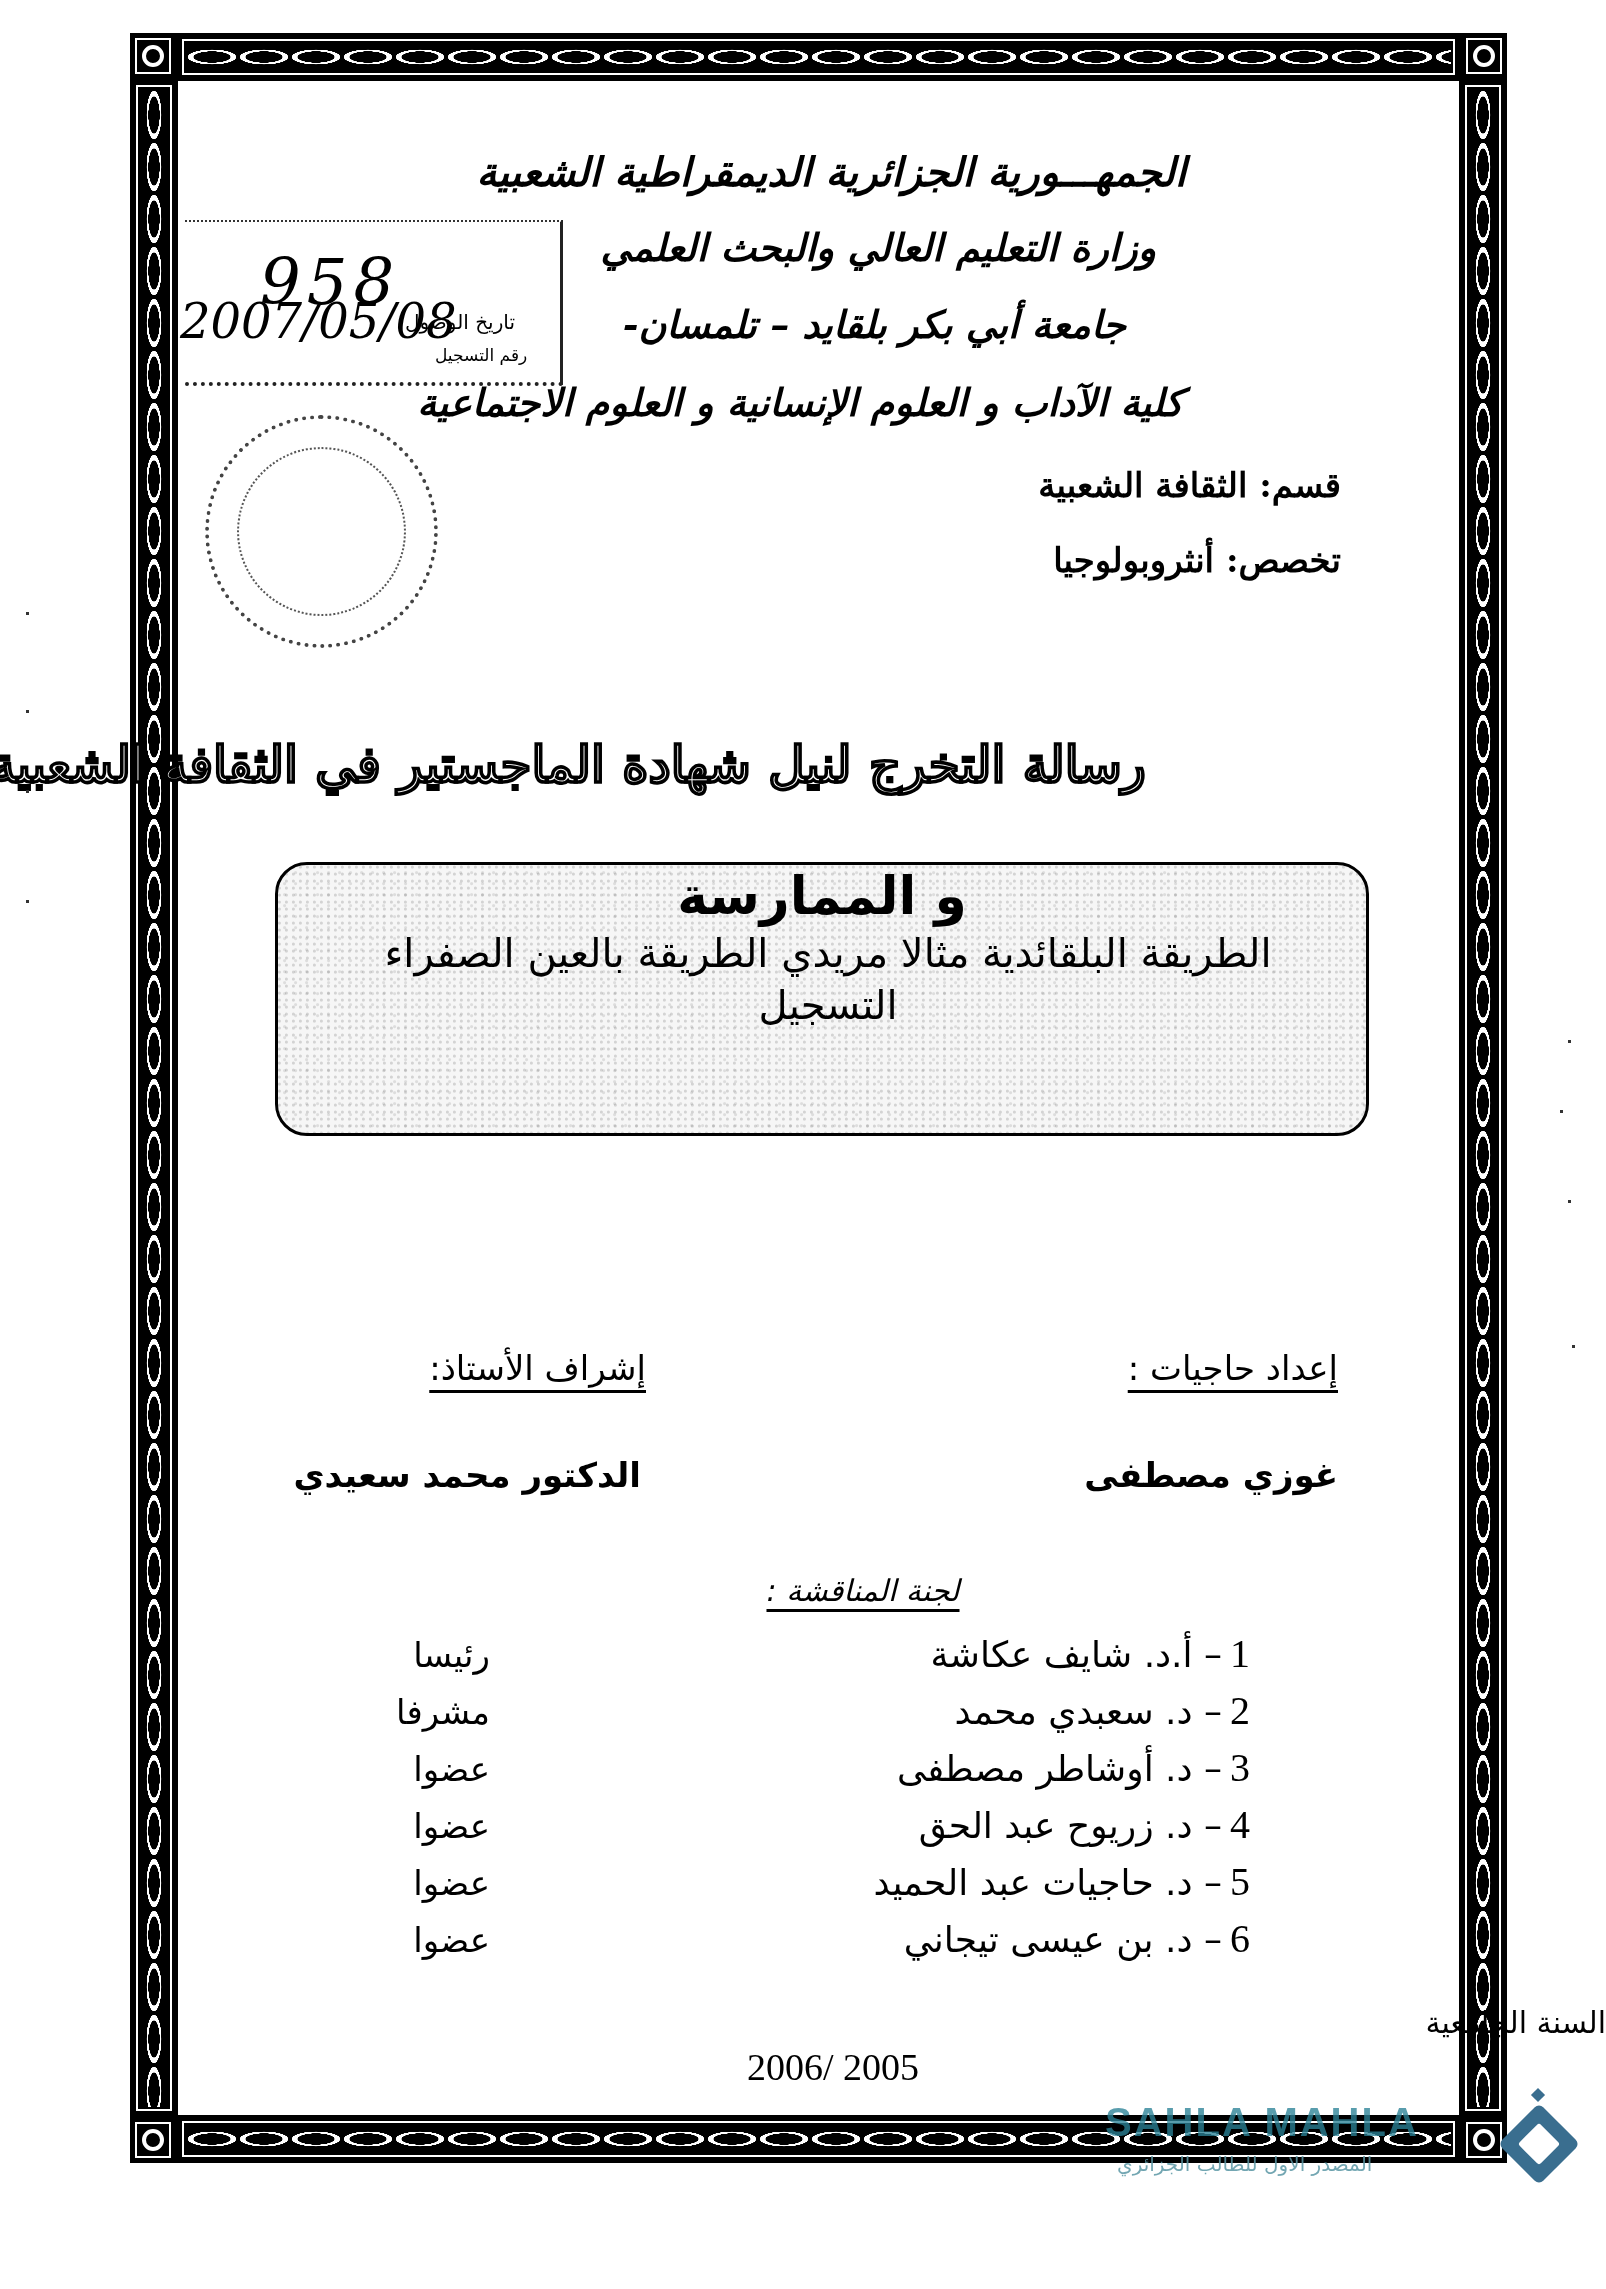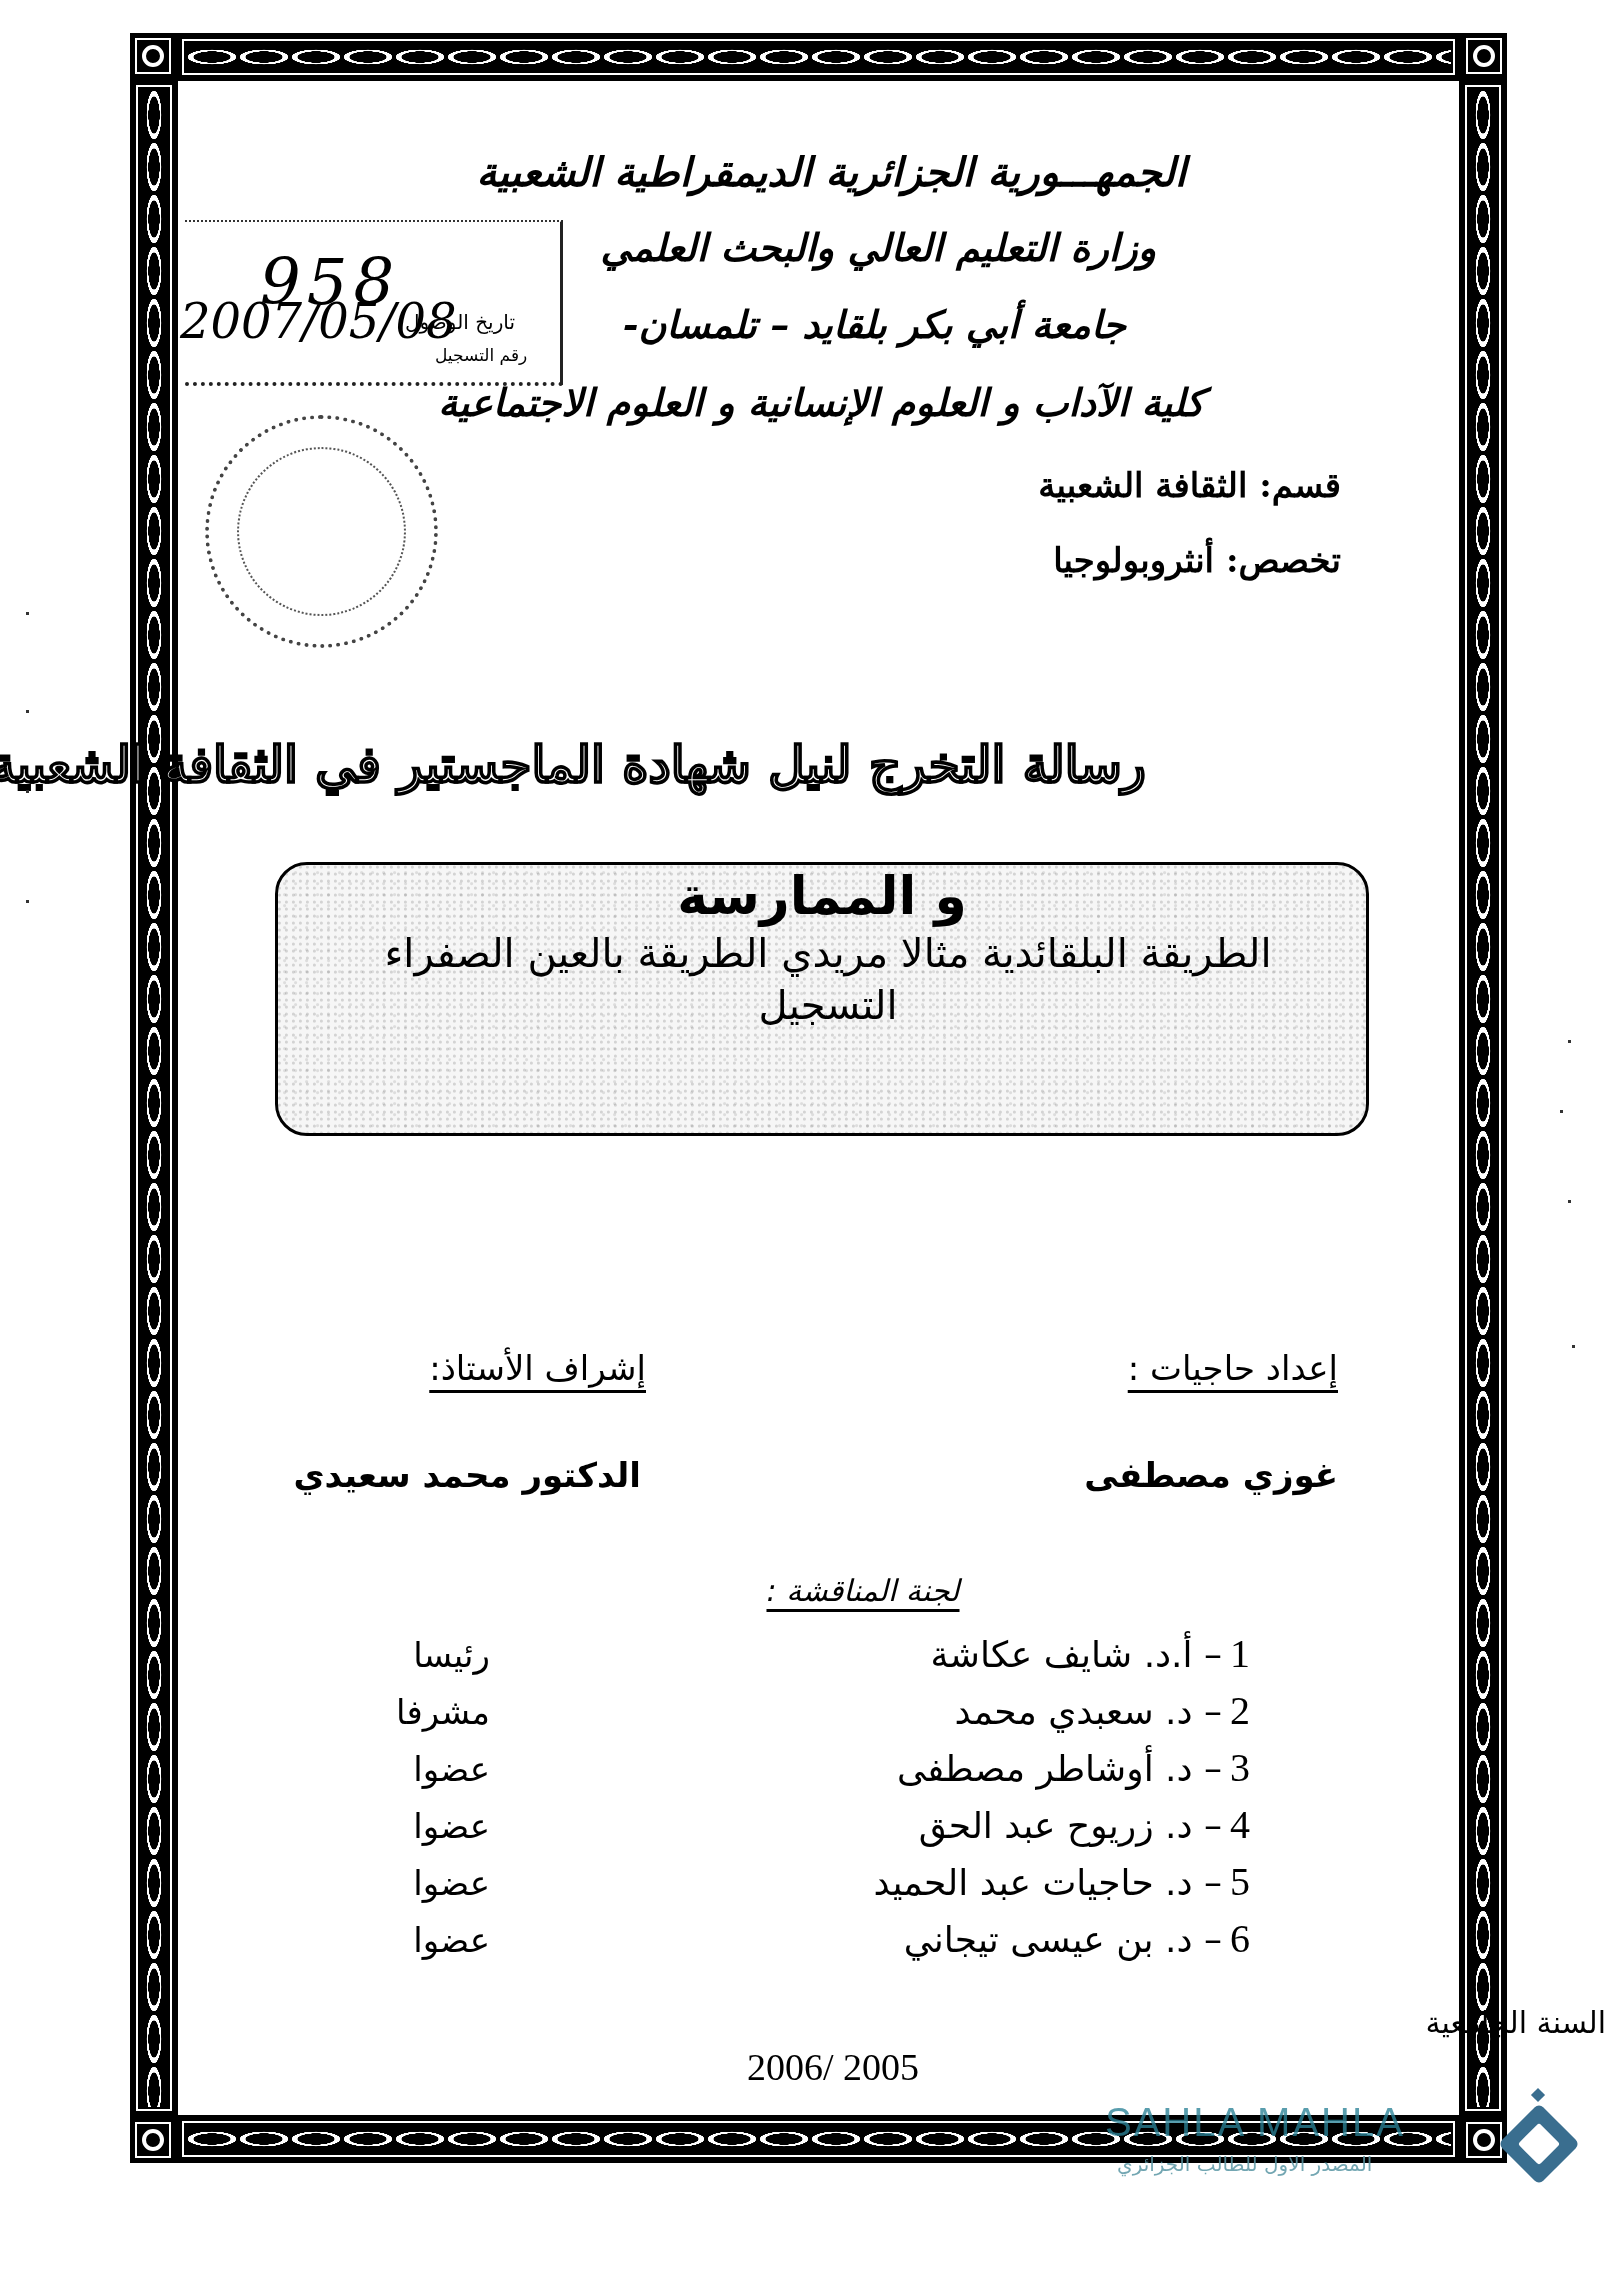--- a/index.html
+++ b/index.html
@@ -30,21 +30,21 @@
                    border: 4px solid #fff; border-radius: 50%; }
   .corner.tl { left: 0; top: 0; } .corner.tr { right: 0; top: 0; }
   .corner.bl { left: 0; bottom: 0; } .corner.br { right: 0; bottom: 0; }
 
   
   .rtl { direction: rtl; unicode-bidi: embed; }
   .hdr { position: absolute; font-family: "DejaVu Serif", serif; font-weight: bold; font-style: italic; white-space: nowrap; }
   .hdr-1 { right: 420px; top: 148px; font-size: 40px; }
   .hdr-2 { right: 450px; top: 225px; font-size: 38px; }
   .hdr-3 { right: 480px; top: 302px; font-size: 38px; }
-  .hdr-4 { right: 402px; top: 380px; font-size: 38px; }
+  .hdr-4 { right: 423px; top: 380px; font-size: 38px; }
   .hdr-5 { right: 265px; top: 465px; font-size: 34px; font-style: normal; }
   .hdr-6 { right: 265px; top: 540px; font-size: 34px; font-style: normal; }
 
   
   .stamp { position: absolute; left: 175px; top: 205px; width: 360px; height: 440px; }
   .stamp-box { position: absolute; left: 10px; top: 15px; width: 375px; height: 160px;
                border-top: 2px dotted #333; border-right: 3px solid #222; border-bottom: 4px dotted #222; }
   .stamp-num { position: absolute; left: 85px; top: 40px; font-family: "DejaVu Serif", serif; font-style: italic; font-size: 64px; letter-spacing: 6px; }
   .stamp-date { position: absolute; left: 5px; top: 88px; font-family: "DejaVu Serif", serif; font-style: italic; font-size: 48px; }
   .stamp-label-1 { position: absolute; left: 230px; top: 105px; font-size: 20px; }
@@ -84,21 +84,21 @@
   .member .num { font-family: "Liberation Serif", serif; font-size: 40px; margin-left: 8px; }
   .member .role { font-size: 34px; min-width: 110px; text-align: right; }
 
   
   .year-label { position: absolute; left: 0; right: 0; top: 2005px; text-align: right; padding-left: 60px; font-size: 30px; }
   .year-value { position: absolute; left: 0; right: 0; top: 2045px; text-align: center; padding-left: 60px;
                 font-family: "Liberation Serif", serif; font-size: 38px; }
 
   
   .wm { position: absolute; left: 1105px; top: 2100px; width: 500px; height: 110px; }
-  .wm-text { position: absolute; left: 0; top: 0; font-family: "Liberation Sans", sans-serif; font-weight: normal;
+  .wm-text { position: absolute; left: 0; top: 0; font-family: "Liberation Sans", sans-serif; font-weight: bold;
              font-size: 40px; letter-spacing: 2px; color: rgba(42,130,150,.78); }
   .wm-sub { position: absolute; left: 12px; top: 52px; font-size: 20px; color: rgba(90,150,165,.85); }
   .wm-logo { position: absolute; left: 405px; top: 15px; width: 58px; height: 58px; background: #3a6e8f;
              transform: rotate(45deg); border-radius: 6px; }
   .wm-logo::after { content: ""; position: absolute; inset: 14px; background: #fff; border-radius: 3px; }
   .wm-logo-dot { position: absolute; left: 428px; top: -10px; width: 10px; height: 10px; background: #3a6e8f; transform: rotate(45deg); }
 
   .speck { position: absolute; width: 3px; height: 3px; background: #333; }
 </style>
 </head>

